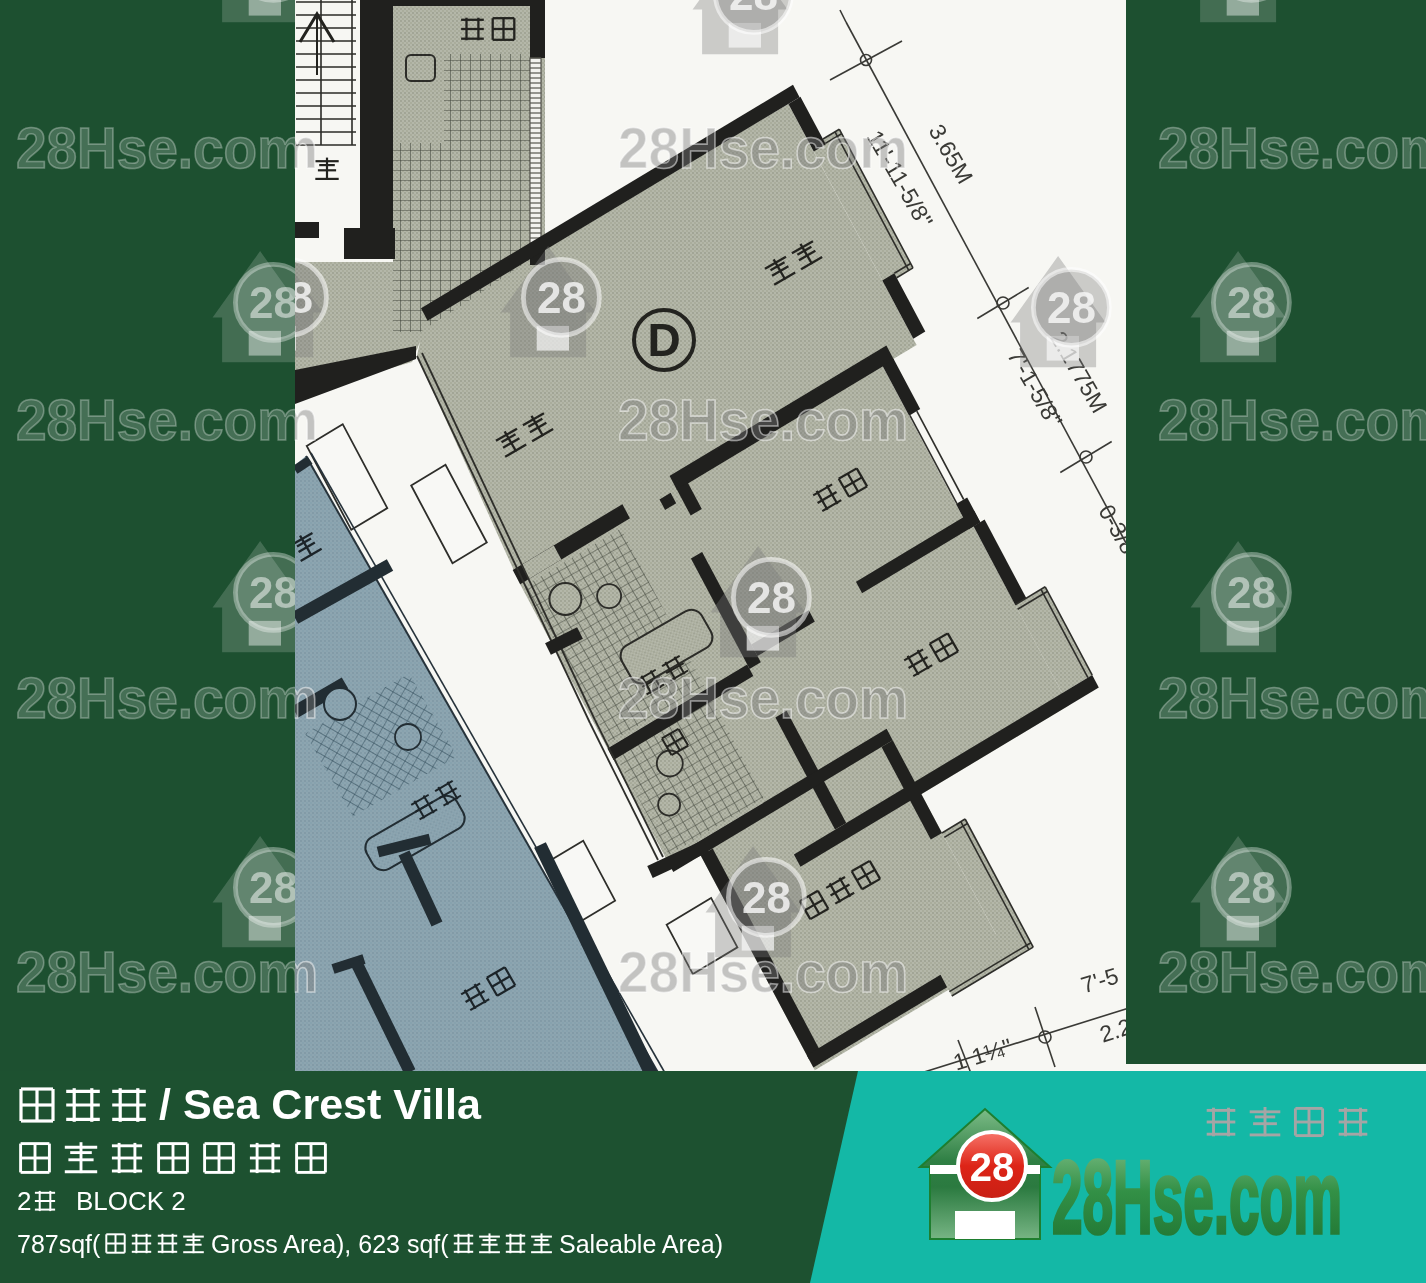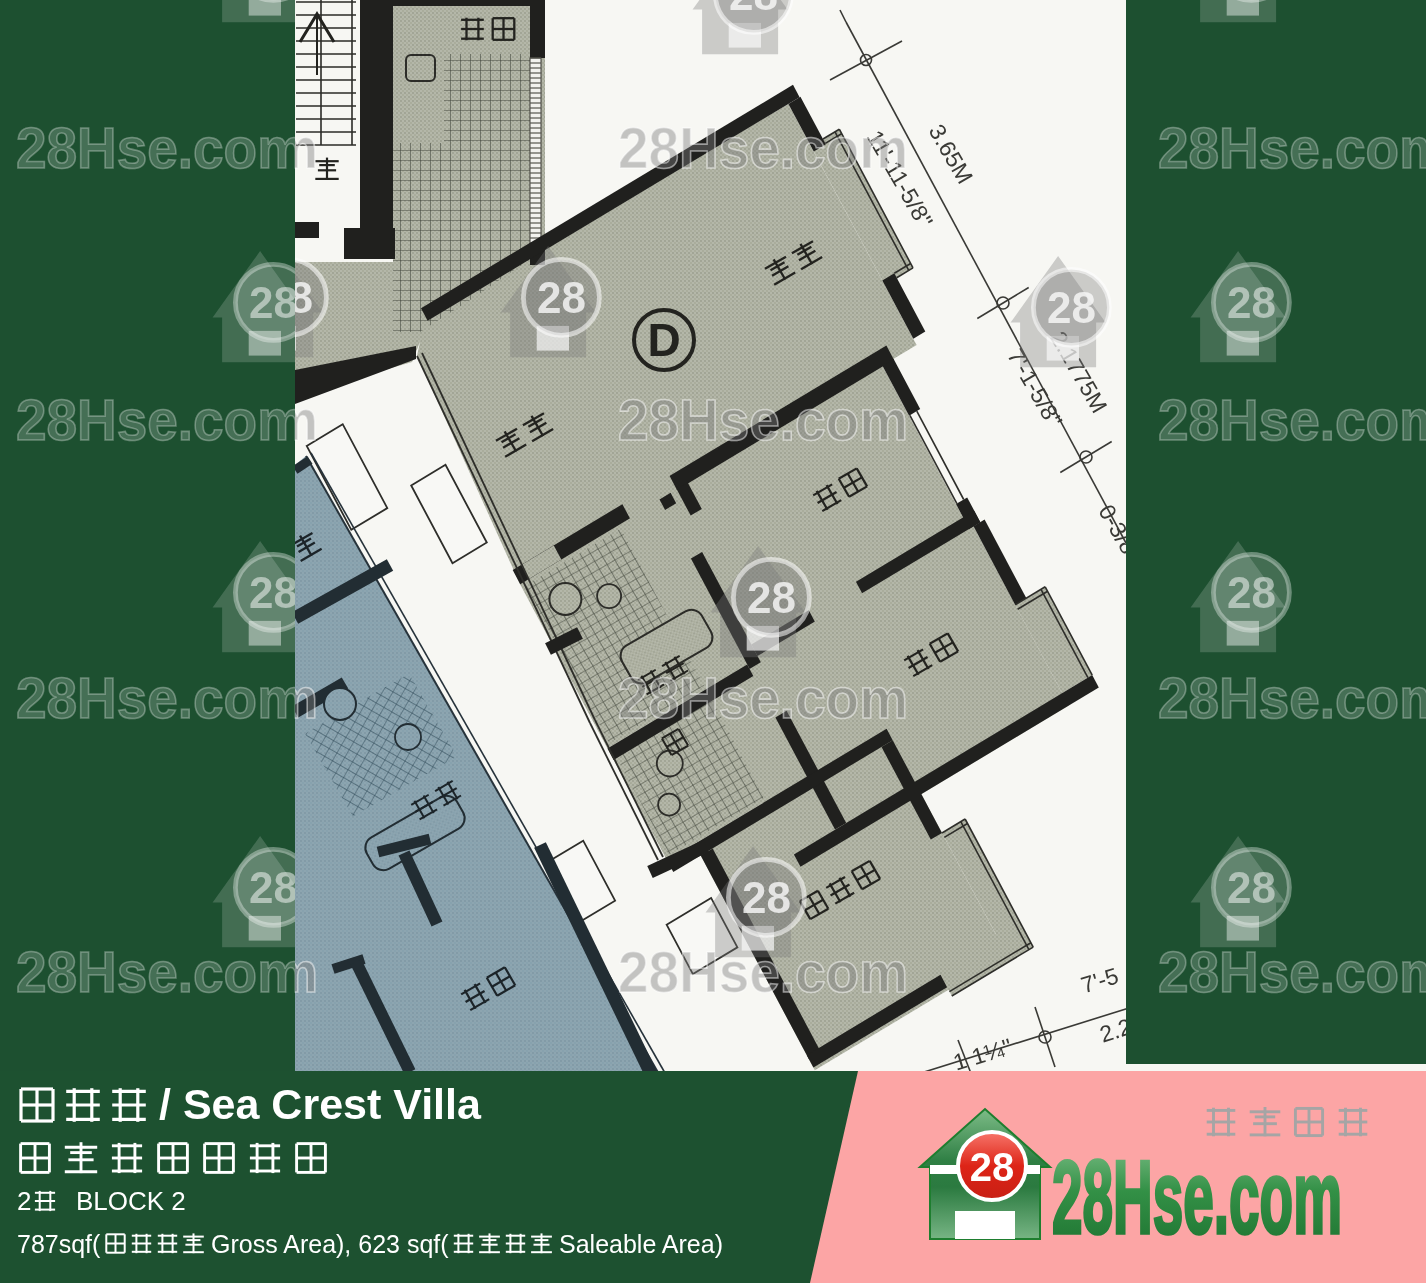--- a/index.html
+++ b/index.html
@@ -420,21 +420,21 @@
       <path d="M 64.6 902.6 L 112.1 836.1 L 159.6 902.6 L 150.1 902.6 L 150.1 947.2 L 74.1 947.2 L 74.1 902.6 Z" fill="rgba(255,255,255,0.17)"></path>
       <rect x="100.7" y="915.9" width="32.3" height="24.7" fill="rgba(255,255,255,0.5)" opacity="0.85"></rect>
       <circle cx="125.4" cy="887.4" r="38.0" fill="rgba(255,255,255,0.17)" stroke="rgba(255,255,255,0.35)" stroke-width="4.8"></circle>
       <text x="125.4" y="902.6" font-family="Liberation Sans" font-size="44px" font-weight="bold" fill="rgba(255,255,255,0.5)" text-anchor="middle">28</text>
       <path d="M 64.6 -22.4 L 112.1 -88.9 L 159.6 -22.4 L 150.1 -22.4 L 150.1 22.2 L 74.1 22.2 L 74.1 -22.4 Z" fill="rgba(255,255,255,0.17)"></path>
       <rect x="100.7" y="-9.1" width="32.3" height="24.7" fill="rgba(255,255,255,0.5)" opacity="0.85"></rect>
       <circle cx="125.4" cy="-37.6" r="38.0" fill="rgba(255,255,255,0.17)" stroke="rgba(255,255,255,0.35)" stroke-width="4.8"></circle>
       <text x="125.4" y="-22.4" font-family="Liberation Sans" font-size="44px" font-weight="bold" fill="rgba(255,255,255,0.5)" text-anchor="middle">28</text>
     </svg></div>
 
-<div class="abs" style="left:0;top:1071px;width:1426px;height:212px;background:#fca5a5;"><svg width="1426" height="212" viewBox="0 0 1426 212">
+<div class="abs" style="left:0;top:1071px;width:1426px;height:212px;background:#14b8a6;"><svg width="1426" height="212" viewBox="0 0 1426 212">
       <polygon points="0,0 858,0 810,212 0,212" fill="#1d5130"></polygon>
       <line x1="21.0" y1="18.0" x2="53.0" y2="18.0" stroke="#ffffff" stroke-width="3.2"></line>
       <line x1="21.0" y1="18.0" x2="21.0" y2="50.0" stroke="#ffffff" stroke-width="3.2"></line>
       <line x1="53.0" y1="18.0" x2="53.0" y2="50.0" stroke="#ffffff" stroke-width="3.2"></line>
       <line x1="21.0" y1="50.0" x2="53.0" y2="50.0" stroke="#ffffff" stroke-width="3.2"></line>
       <line x1="21.0" y1="34.0" x2="53.0" y2="34.0" stroke="#ffffff" stroke-width="3.2"></line>
       <line x1="37.0" y1="18.0" x2="37.0" y2="50.0" stroke="#ffffff" stroke-width="3.2"></line>
       <line x1="66.2" y1="20.4" x2="99.8" y2="20.4" stroke="#ffffff" stroke-width="3.2"></line>
       <line x1="66.2" y1="34.0" x2="99.8" y2="34.0" stroke="#ffffff" stroke-width="3.2"></line>
       <line x1="66.2" y1="48.4" x2="99.8" y2="48.4" stroke="#ffffff" stroke-width="3.2"></line>

